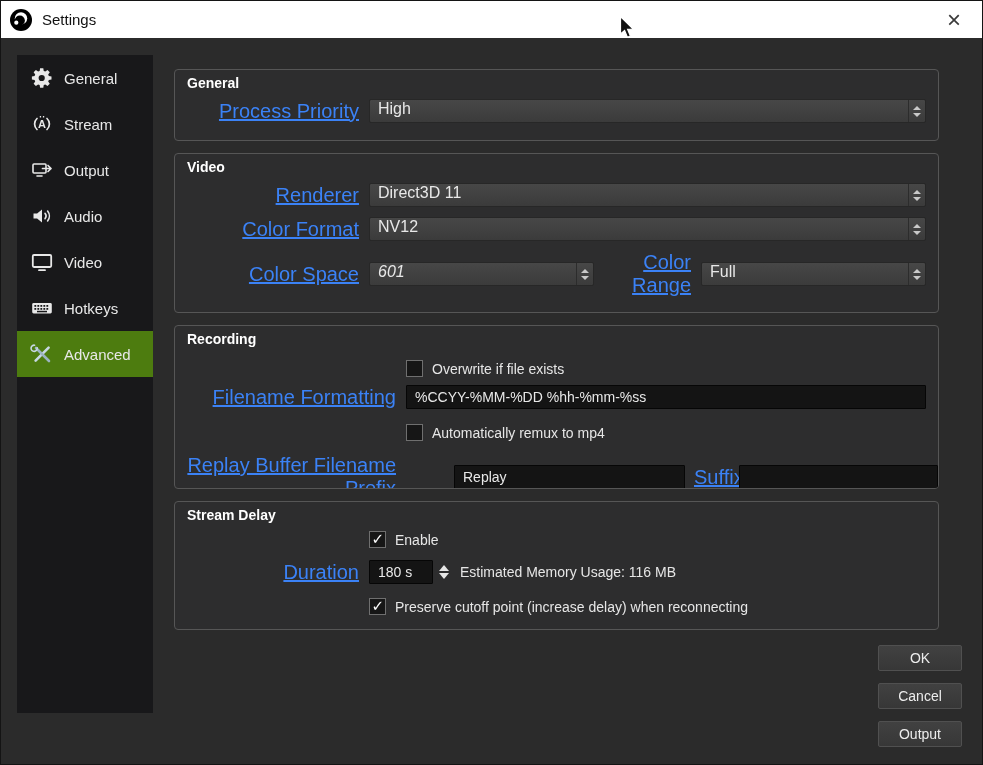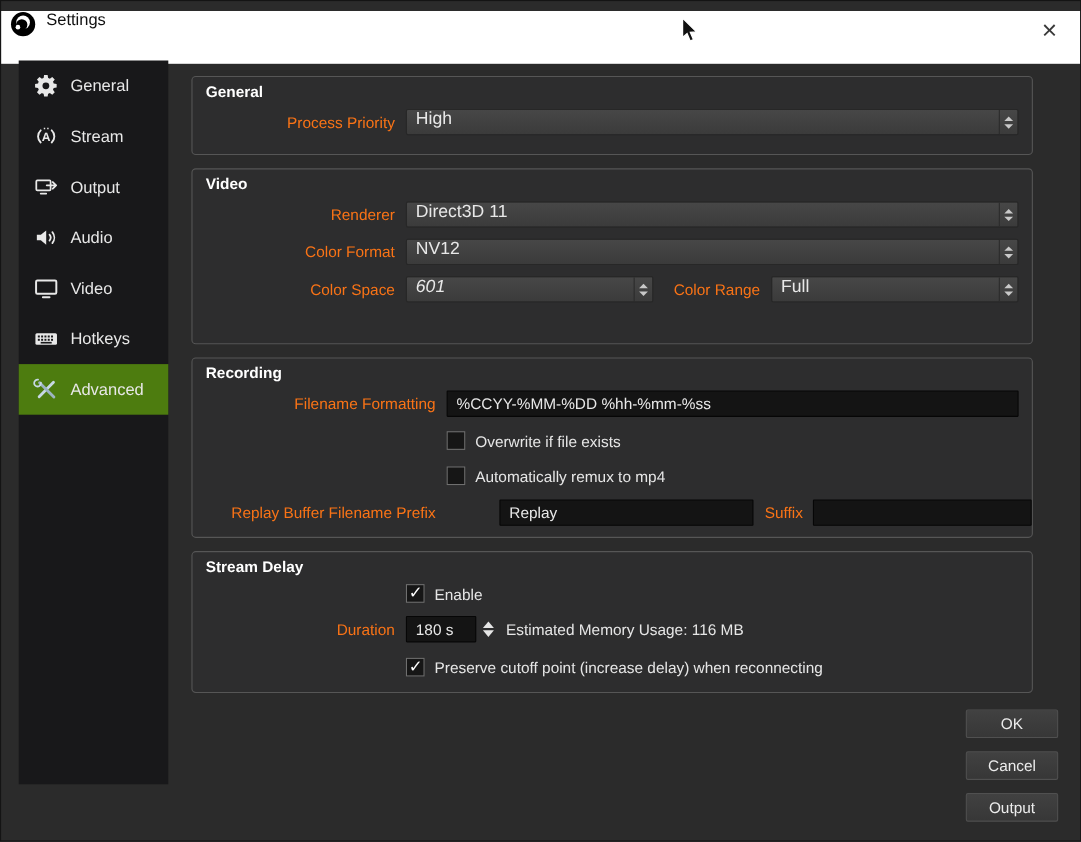--- a/index.html
+++ b/index.html
@@ -1,20 +1,20 @@
 <!DOCTYPE html>
 <html><head>
 <meta charset="utf-8">
 <style>
   * { margin:0; padding:0; box-sizing:border-box; }
   body { background:#2b2b2b; font-family:"Liberation Sans","DejaVu Sans",sans-serif; }
   .window { position:relative; width:983px; height:765px; background:#2b2b2b; overflow:hidden; border:1px solid #141414; }
 
   
-  .titlebar { height:48px; background:#ffffff; display:flex; padding:0 10px 0 8px;margin-top:9px; }
+  .titlebar { height:37px; background:#ffffff; display:flex; align-items:center; padding:0 10px 0 8px; }
   .titlebar .logo { width:24px; height:24px; flex:none; }
   .titlebar .title { margin-left:9px; font-size:15px; color:#111; }
   .titlebar .close { margin-left:auto; width:36px; height:36px; display:flex; align-items:center; justify-content:center;
                      font-size:24px; font-weight:300; color:#3a3a3a; cursor:default; }
 
   
   .sidebar { position:absolute; left:16px; top:54px; width:136px; height:658px; background:#18181a; }
   .side-item { height:46px; display:flex; align-items:center; padding-left:13px; color:#e8e8e8; font-size:15px; cursor:default; }
   .side-item.checked { background:#4d7c0f; }
   .side-item .ic { width:24px; height:24px; margin-right:10px; flex:none; display:flex; align-items:center; justify-content:center; }
@@ -25,21 +25,21 @@
   .gb-general { height:72px; }
   .gb-video { height:160px; }
   .gb-recording { height:164px; }
   .gb-stream { height:129px; }
   .gb-title { font-weight:bold; font-size:14px; color:#ffffff; }
 
   .row { display:flex; align-items:center; }
   .mt8 { margin-top:8px; } .mt10 { margin-top:10px; } .mt12 { margin-top:12px; }
   .mt13 { margin-top:13px; } .mt14 { margin-top:14px; } .mt15 { margin-top:15px; }
 
-  .lbl { color:#f97316; font-size:14px; text-align:right; flex:none; margin-right:10px; }
+  .lbl { color:#3b82f6; font-size:20px; text-align:right; flex:none; margin-right:10px;text-decoration:underline; }
   .lbl-a { width:172px; }
   .lbl-b { width:209px; }
   .lbl-mid { width:87px; margin-left:10px; }
   .lbl-suffix { width:36px; margin-left:9px; margin-right:9px; }
   .spacer-a { width:182px; flex:none; }
   .spacer-b { width:219px; flex:none; }
 
   
   .combo { position:relative; height:24px; display:flex; 
            background:linear-gradient(#474747,#3b3b3b); border:1px solid #272727; border-radius:2px;
@@ -245,28 +245,28 @@
           <span class="arrows">
               <span class="tri-up"></span>
               <span class="tri-down"></span>
             </span>
         </div>
       </div>
     </div>
 
     <div class="gb gb-recording">
       <div class="gb-title">Recording</div>
-      <div class="row mt8">
-        <span class="lbl lbl-b">Filename Formatting</span>
-        <input class="textbox grow" type="text" value="%CCYY-%MM-%DD %hh-%mm-%ss" style="">
-      </div>
       <div class="row mt13">
         <span class="spacer-b"></span>
         <span class="cb"></span>
         <span class="cb-label">Overwrite if file exists</span>
+      </div>
+      <div class="row mt8">
+        <span class="lbl lbl-b">Filename Formatting</span>
+        <input class="textbox grow" type="text" value="%CCYY-%MM-%DD %hh-%mm-%ss" style="">
       </div>
       <div class="row mt15">
         <span class="spacer-b"></span>
         <span class="cb"></span>
         <span class="cb-label">Automatically remux to mp4</span>
       </div>
       <div class="row mt13">
         <span class="lbl lbl-b">Replay Buffer Filename Prefix</span>
         <input class="textbox w231" type="text" value="Replay" style="">
         <span class="lbl lbl-suffix">Suffix</span>

